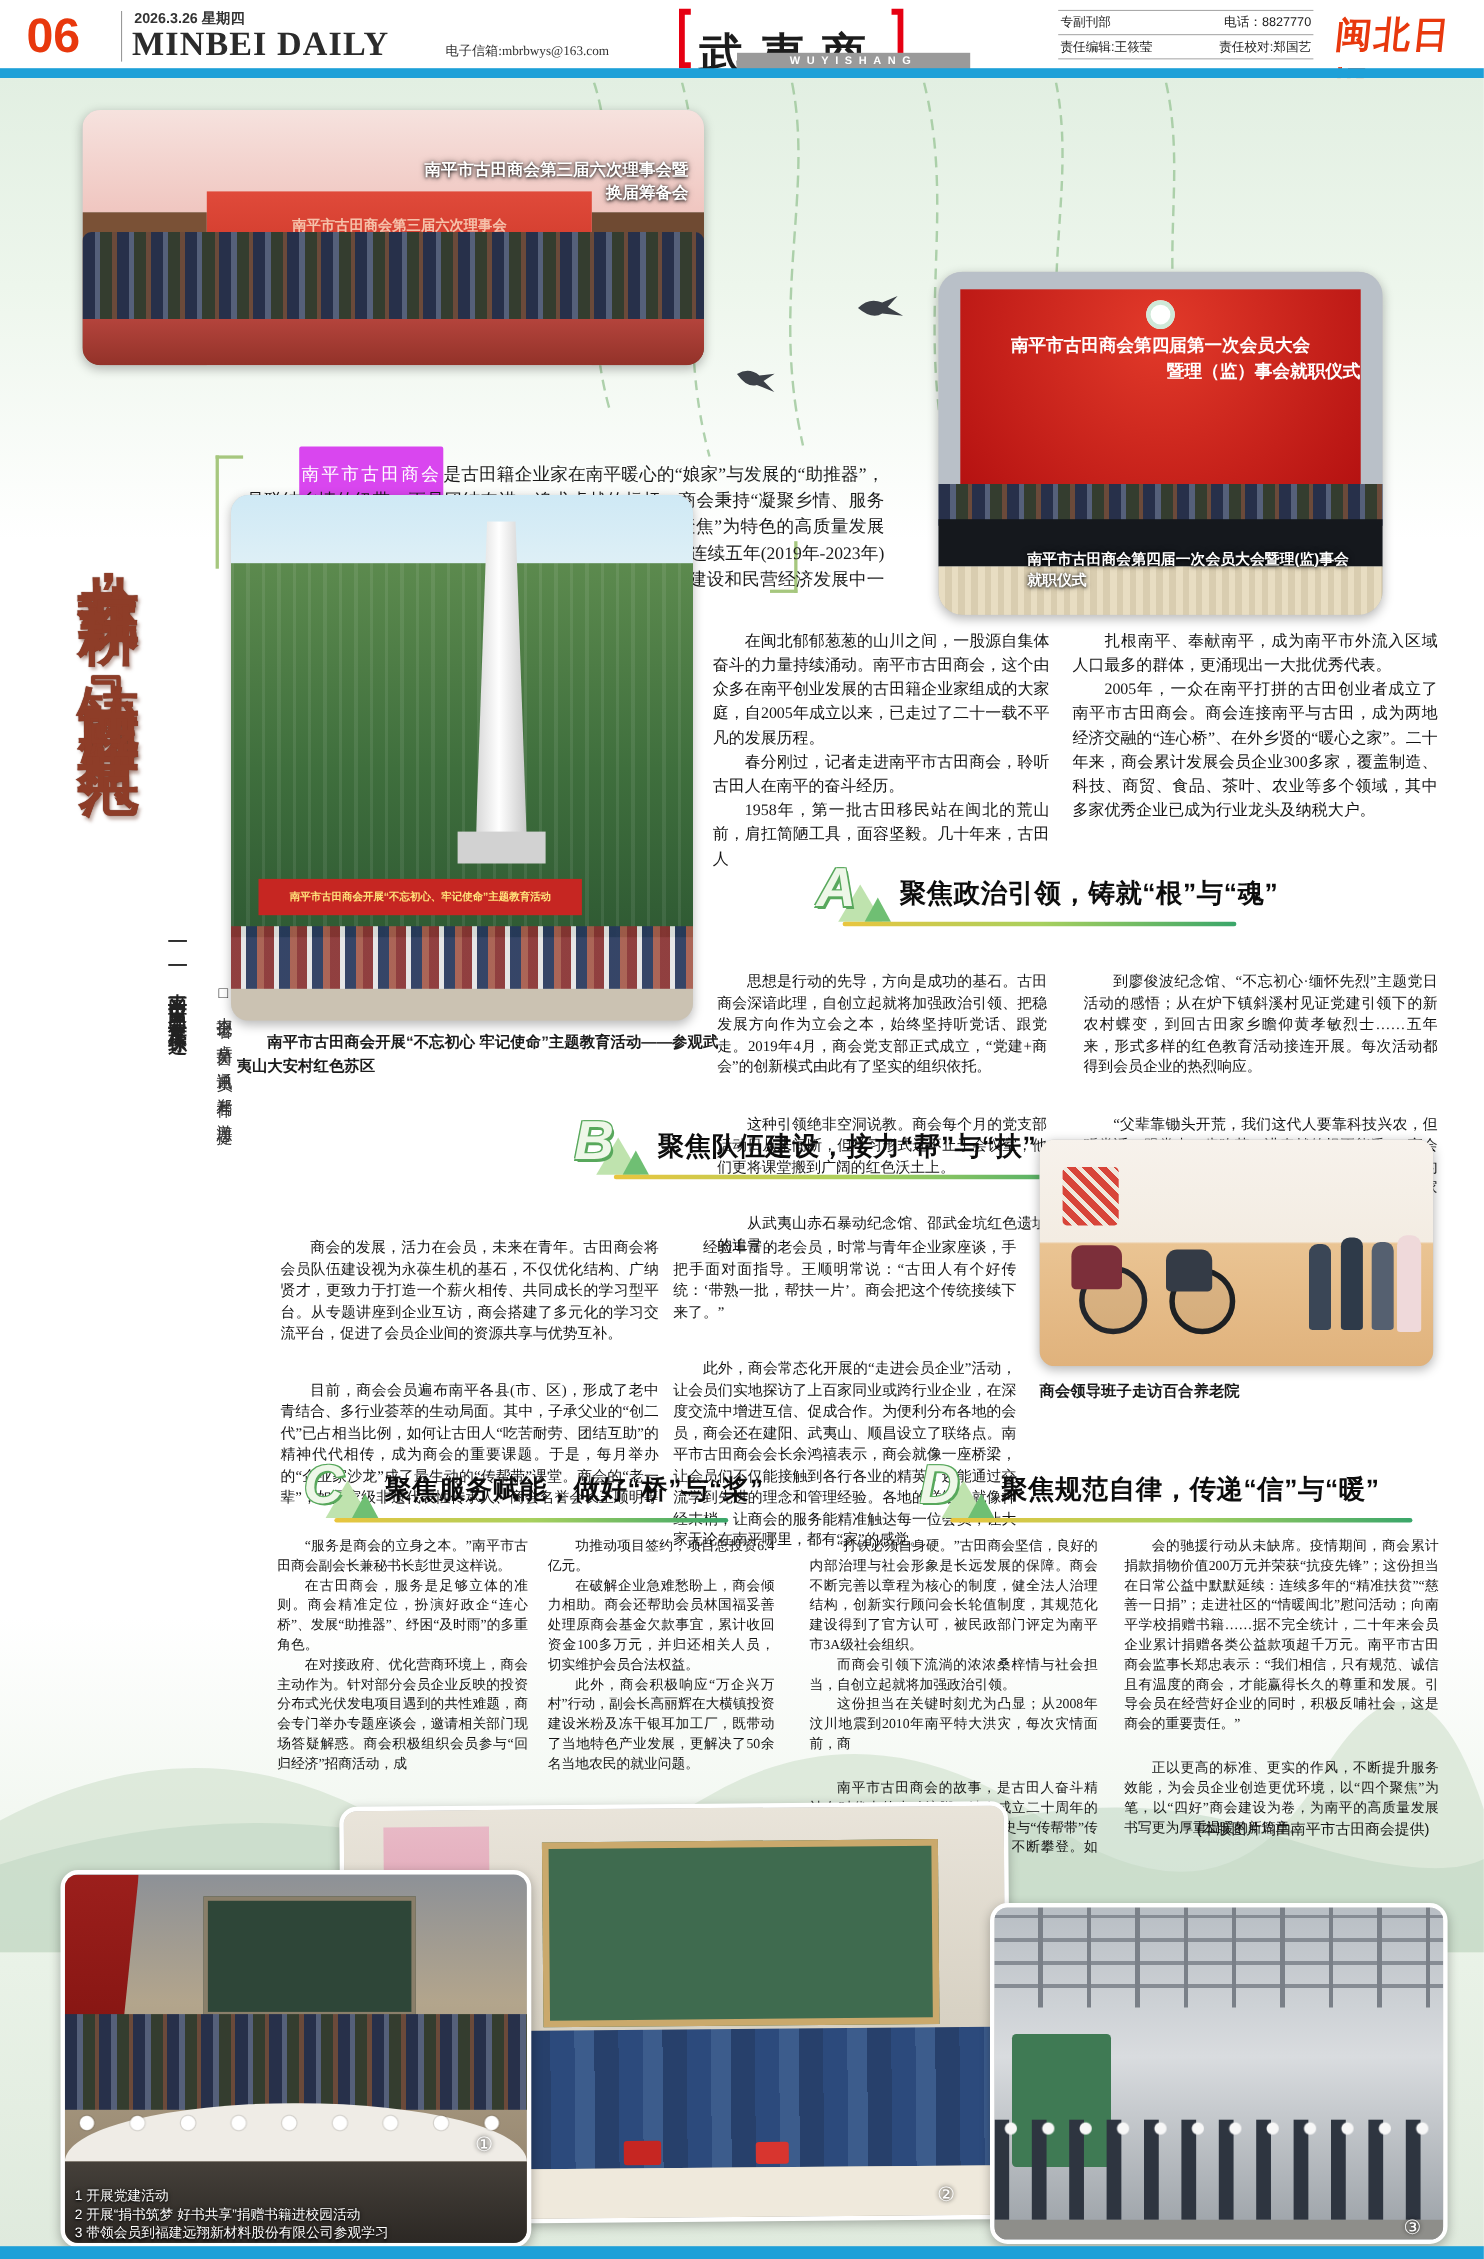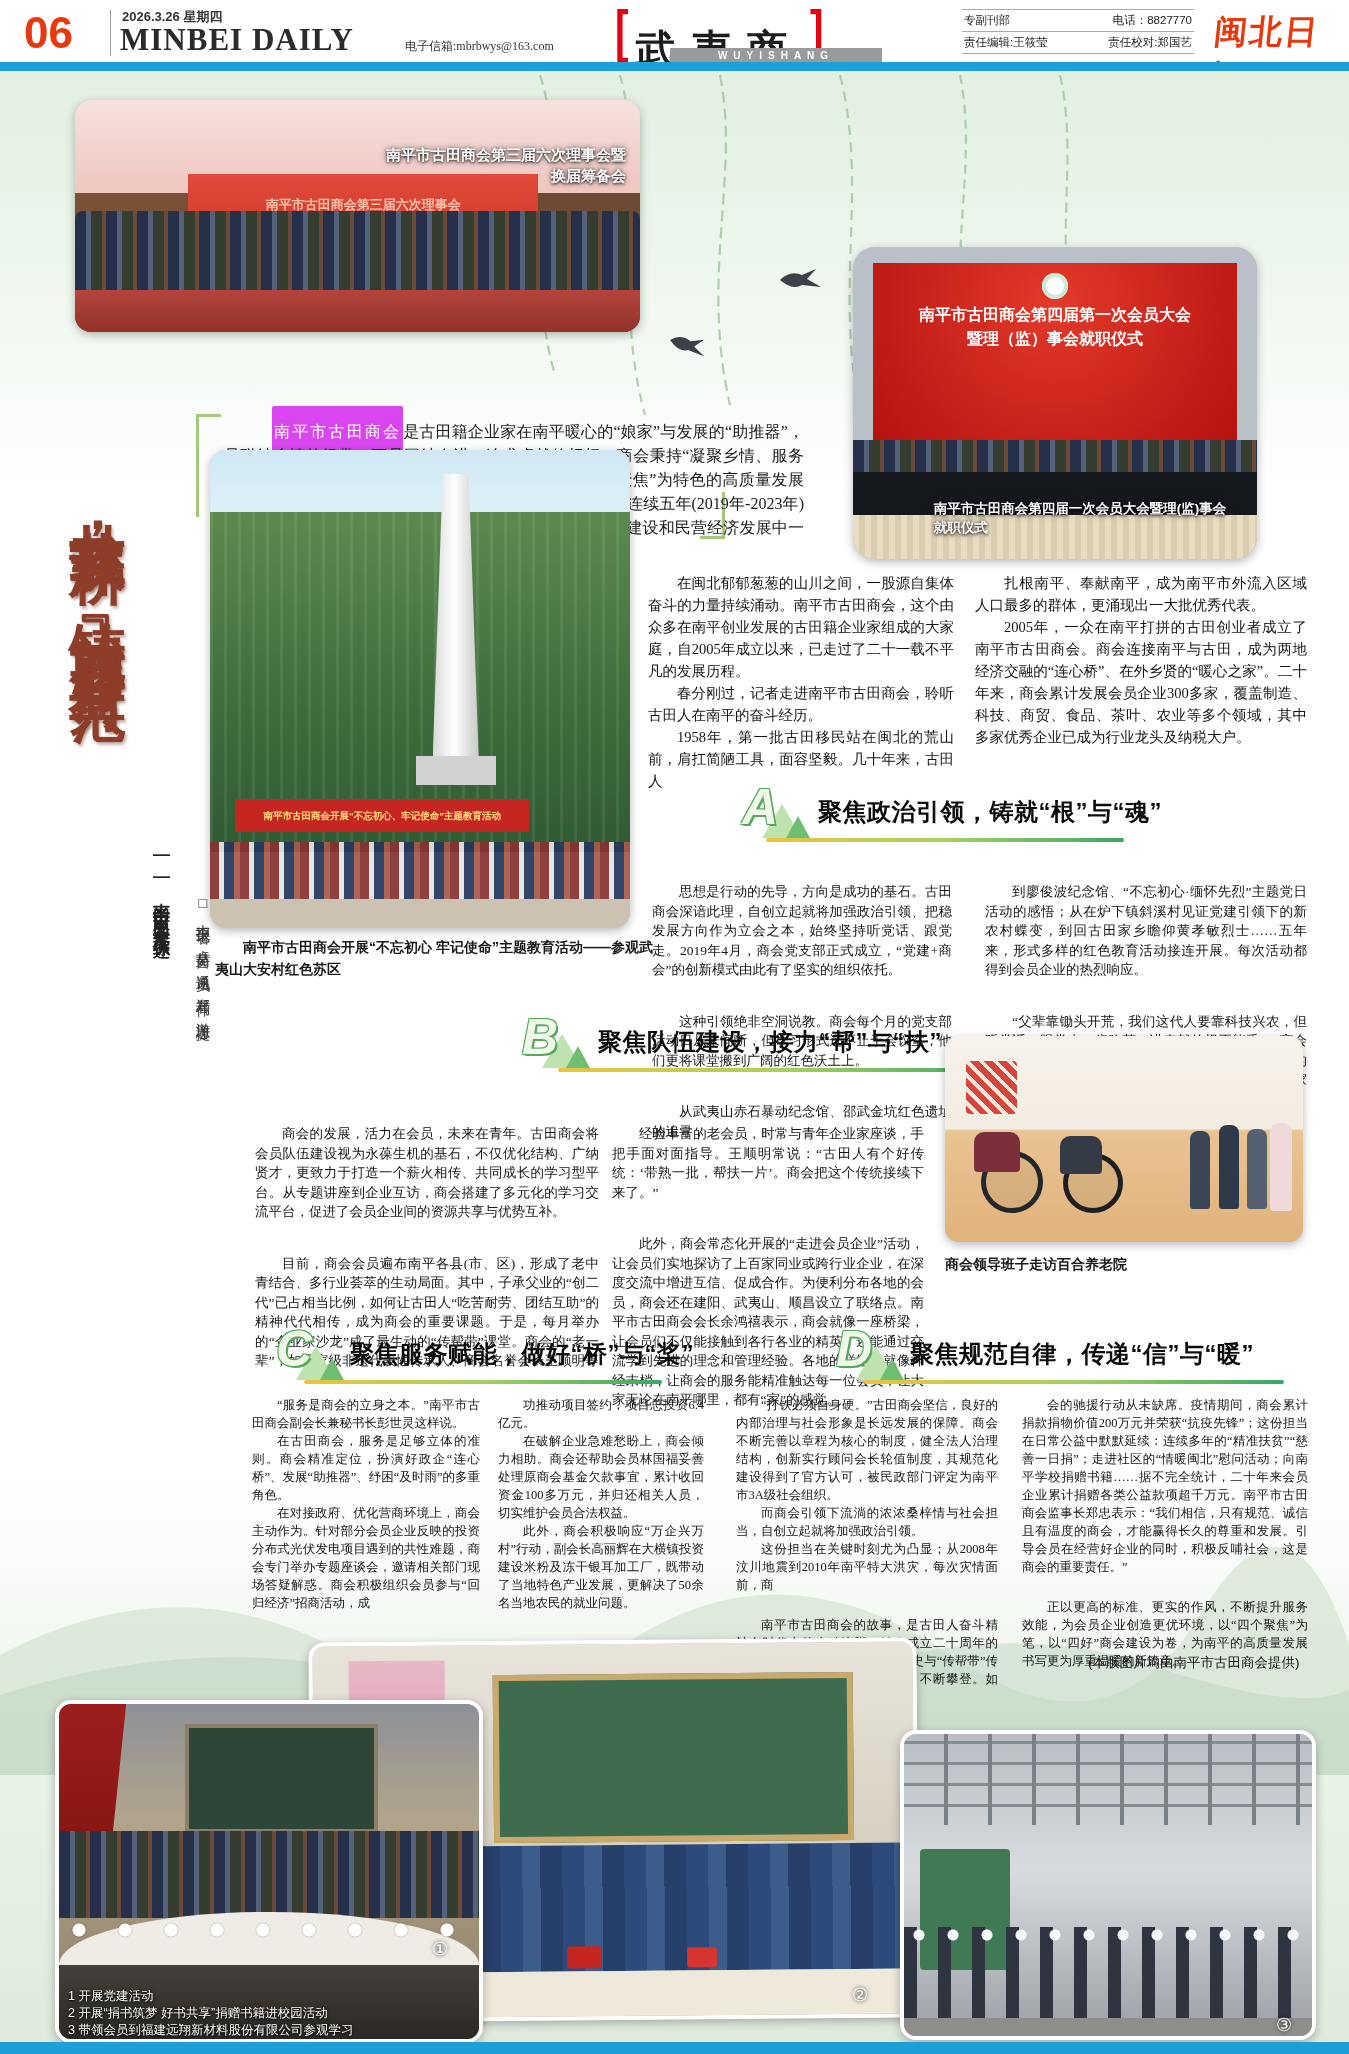--- a/index.html
+++ b/index.html
@@ -124,21 +124,21 @@
   <div class="crowd" style="bottom:18%;height:34%;border-radius:8px 8px 0 0;"></div>
   <div class="abs" style="left:0;right:0;bottom:0;height:18%;background:linear-gradient(180deg,#b4443c,#933229);"></div>
   <div class="cap-ov" style="right:14px;top:44px;width:250px;font-size:15px;line-height:21px;text-align:right;">南平市古田商会第三届六次理事会暨换届筹备会</div>
 </div>
 
 <div class="photo" style="left:853px;top:247px;width:404px;height:312px;border-radius:22px;">
   <div class="abs" style="inset:0;background:#b9c0c8;"></div>
   <div class="abs" style="left:5%;top:5%;width:90%;height:62%;background:radial-gradient(circle at 50% 20%,#e23a2a,#b31010);">
     <div style="margin:10px auto 4px;width:26px;height:26px;border-radius:50%;background:#fff;box-shadow:inset 0 0 0 4px #cfe8d8;"></div>
     <div style="text-align:center;color:#fff;font:bold 16px 'Liberation Sans',sans-serif;line-height:24px;">南平市古田商会第四届第一次会员大会</div>
-    <div style="text-align:center;color:#fff;font:bold 16px 'Liberation Sans',sans-serif;line-height:24px;">暨理（监）事会就职仪式</div>
+    <div style="text-align:right;color:#fff;font:bold 16px 'Liberation Sans',sans-serif;line-height:24px;">暨理（监）事会就职仪式</div>
   </div>
   <div class="crowd" style="bottom:26%;height:12%;"></div>
   <div class="abs" style="left:0;right:0;bottom:14%;height:14%;background:#15181d;"></div>
   <div class="abs" style="left:0;right:0;bottom:0;height:14%;background:repeating-linear-gradient(90deg,#e8ddc2 0 6px,#d9cdb0 6px 12px);"></div>
   <div class="cap-ov" style="left:20%;bottom:7%;width:75%;font-size:13.5px;line-height:19px;">南平市古田商会第四届一次会员大会暨理(监)事会就职仪式</div>
 </div>
 
 <div class="abs qopen"></div>
 <div class="abs qclose"></div>
 <div class="abs intro"><span class="hl">南平市古田商会</span><span>是古田籍企业家在南平暖心的“娘家”与发展的“助推器”，是联结乡情的纽带，更是团结奋进、追求卓越的标杆。商会秉持“凝聚乡情、服务发展、共创未来”的宗旨，在实践中探索出一条以“四个聚焦”为特色的高质量发展路径，为会员企业成长和地方经济繁荣注入了强劲动力。连续五年(2019年-2023年)荣获全国“四好”商会称号，让商会成为闽北地区社会组织建设和民营经济发展中一面鲜艳的旗帜。</span></div>

